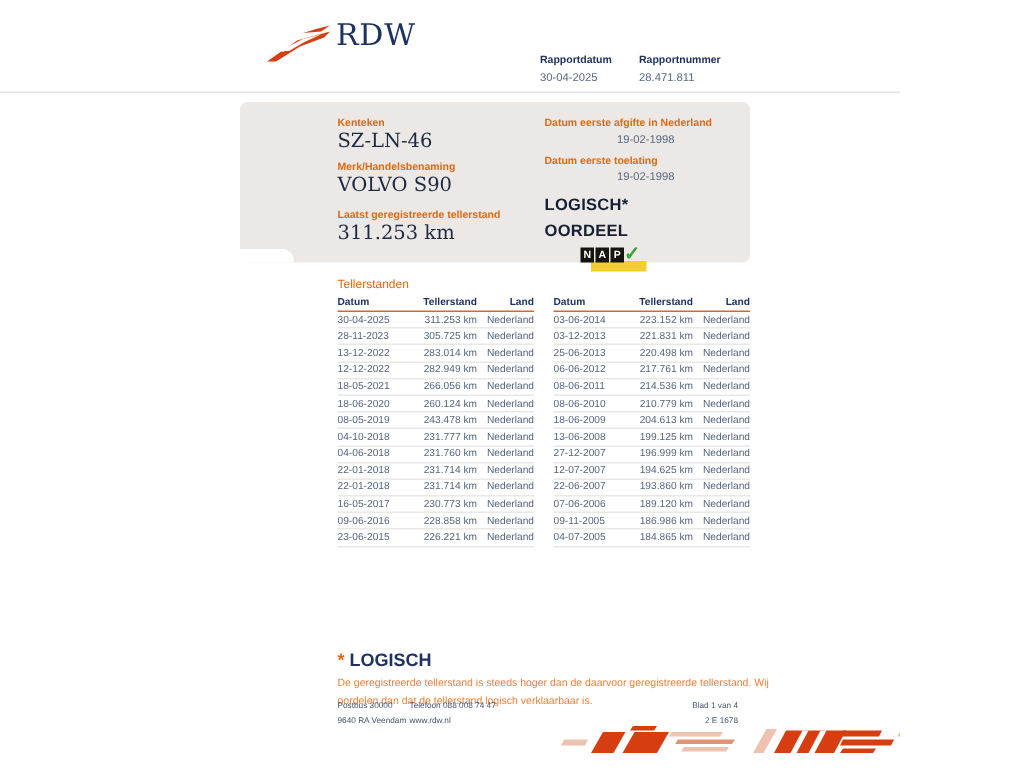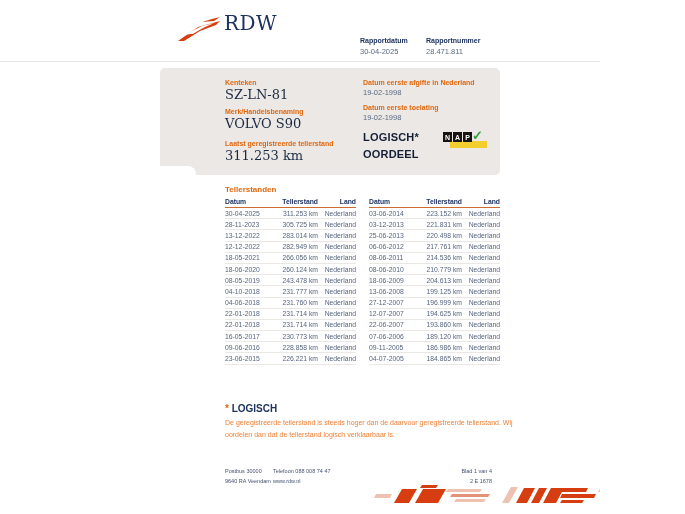--- a/index.html
+++ b/index.html
@@ -33,48 +33,48 @@
     content:""; position:absolute; left:0; bottom:0; width:36px; height:9px;
     background:#fff; border-top-right-radius:8px;
   }
   .panel-left { position:absolute; left:65px; top:11px; }
   .panel-left-bottom { position:absolute; left:65px; top:72px; }
   .plabel { font-size:7px; font-weight:bold; color:var(--orange); margin-bottom:1px; }
   .pvalue-lg {
     font-family:"DejaVu Serif", serif; font-size:13px; color:#1b2942; margin-bottom:6px;
   }
   .panel-right { position:absolute; left:203px; top:11px; width:135px; }
-  .pvalue-sm { font-size:7.5px; color:#5a6a85; margin:2px 0 7px 0; }
-  .oordeel-row { display:flex; margin-top:6px; }
+  .pvalue-sm { font-size:7.5px; color:#5a6a85; margin:2px 0 7px 0;text-align:center; }
+  .oordeel-row { display:flex; margin-top:6px;flex-direction:column; }
   .oordeel { font-size:11px; font-weight:bold; color:#141f36; line-height:1.5; letter-spacing:.2px; }
   .nap { position:relative; width:48px; height:18px; margin-left:24px; margin-top:3px; }
   .nap-bar { position:absolute; left:7px; top:9px; width:37px; height:7px; background:#f2cf2e; }
   .nap-letters { position:absolute; left:0; top:0; display:flex; gap:1px; }
   .nap-letter {
     width:9px; height:10px; background:#17140f; color:#fff; font-size:7px; font-weight:bold;
     display:flex; align-items:center; justify-content:center;
   }
   .nap-check { position:absolute; left:29px; top:-4px; color:#38a23e; font-size:13px; font-weight:bold; }
 
   
   .tables { position:absolute; left:225px; top:185px; width:276px; }
-  .tables-title { font-size:8px; font-weight:bold; color:var(--orange); margin-bottom:4px; }
+  .tables-title { font-size:8px; font-weight:normal; color:var(--orange); margin-bottom:4px; }
   .tables-row { display:flex; gap:13px; }
   .km-table { width:131px; }
   .thead { display:flex; border-bottom:1px solid #cf6b2d; padding-bottom:2px; }
   .th { font-size:6.8px; font-weight:bold; color:#1d3260; }
   .tr { display:flex; border-bottom:1px solid #eae8e5; padding:1.6px 0; }
   .td { font-size:6.8px; color:#55657f; }
   .col-date { width:46px; text-align:left; }
   .col-km   { width:47px; text-align:right; }
   .col-land { width:38px; text-align:right; }
 
   
   .note { position:absolute; left:225px; top:403px; width:302px; }
-  .note-head { font-size:10px; font-weight:bold; color:#1d3260; }
+  .note-head { font-size:12px; font-weight:bold; color:#1d3260;margin-top:30px; }
   .note-head .ast { color:var(--orange); }
   .note-body { margin-top:3px; font-size:7px; color:#ee8038; line-height:1.65; }
 
   
   .footer { position:absolute; left:225px; top:466px; display:flex; font-size:5.5px; color:#44536d; line-height:1.9; }
   .footer-col1 { width:48px; }
   .footer a { color:#44536d; text-decoration:none; }
   .footer-right {
     position:absolute; left:430px; top:466px; width:62px; text-align:right;
     font-size:5.5px; color:#44536d; line-height:1.9;
@@ -106,21 +106,21 @@
     <div class="meta-col">
       <div class="meta-label">Rapportnummer</div>
       <div class="meta-value">28.471.811</div>
     </div>
   </div>
   <div class="header-rule"></div>
 
   <div class="panel">
     <div class="panel-left">
       <div class="plabel">Kenteken</div>
-      <div class="pvalue-lg">SZ-LN-81</div>
+      <div class="pvalue-lg">SZ-LN-46</div>
       <div class="plabel">Merk/Handelsbenaming</div>
       <div class="pvalue-lg">VOLVO S90</div>
     </div>
     <div class="panel-left-bottom">
       <div class="plabel">Laatst geregistreerde tellerstand</div>
       <div class="pvalue-lg">311.253 km</div>
     </div>
     <div class="panel-right">
       <div class="plabel">Datum eerste afgifte in Nederland</div>
       <div class="pvalue-sm">19-02-1998</div>

